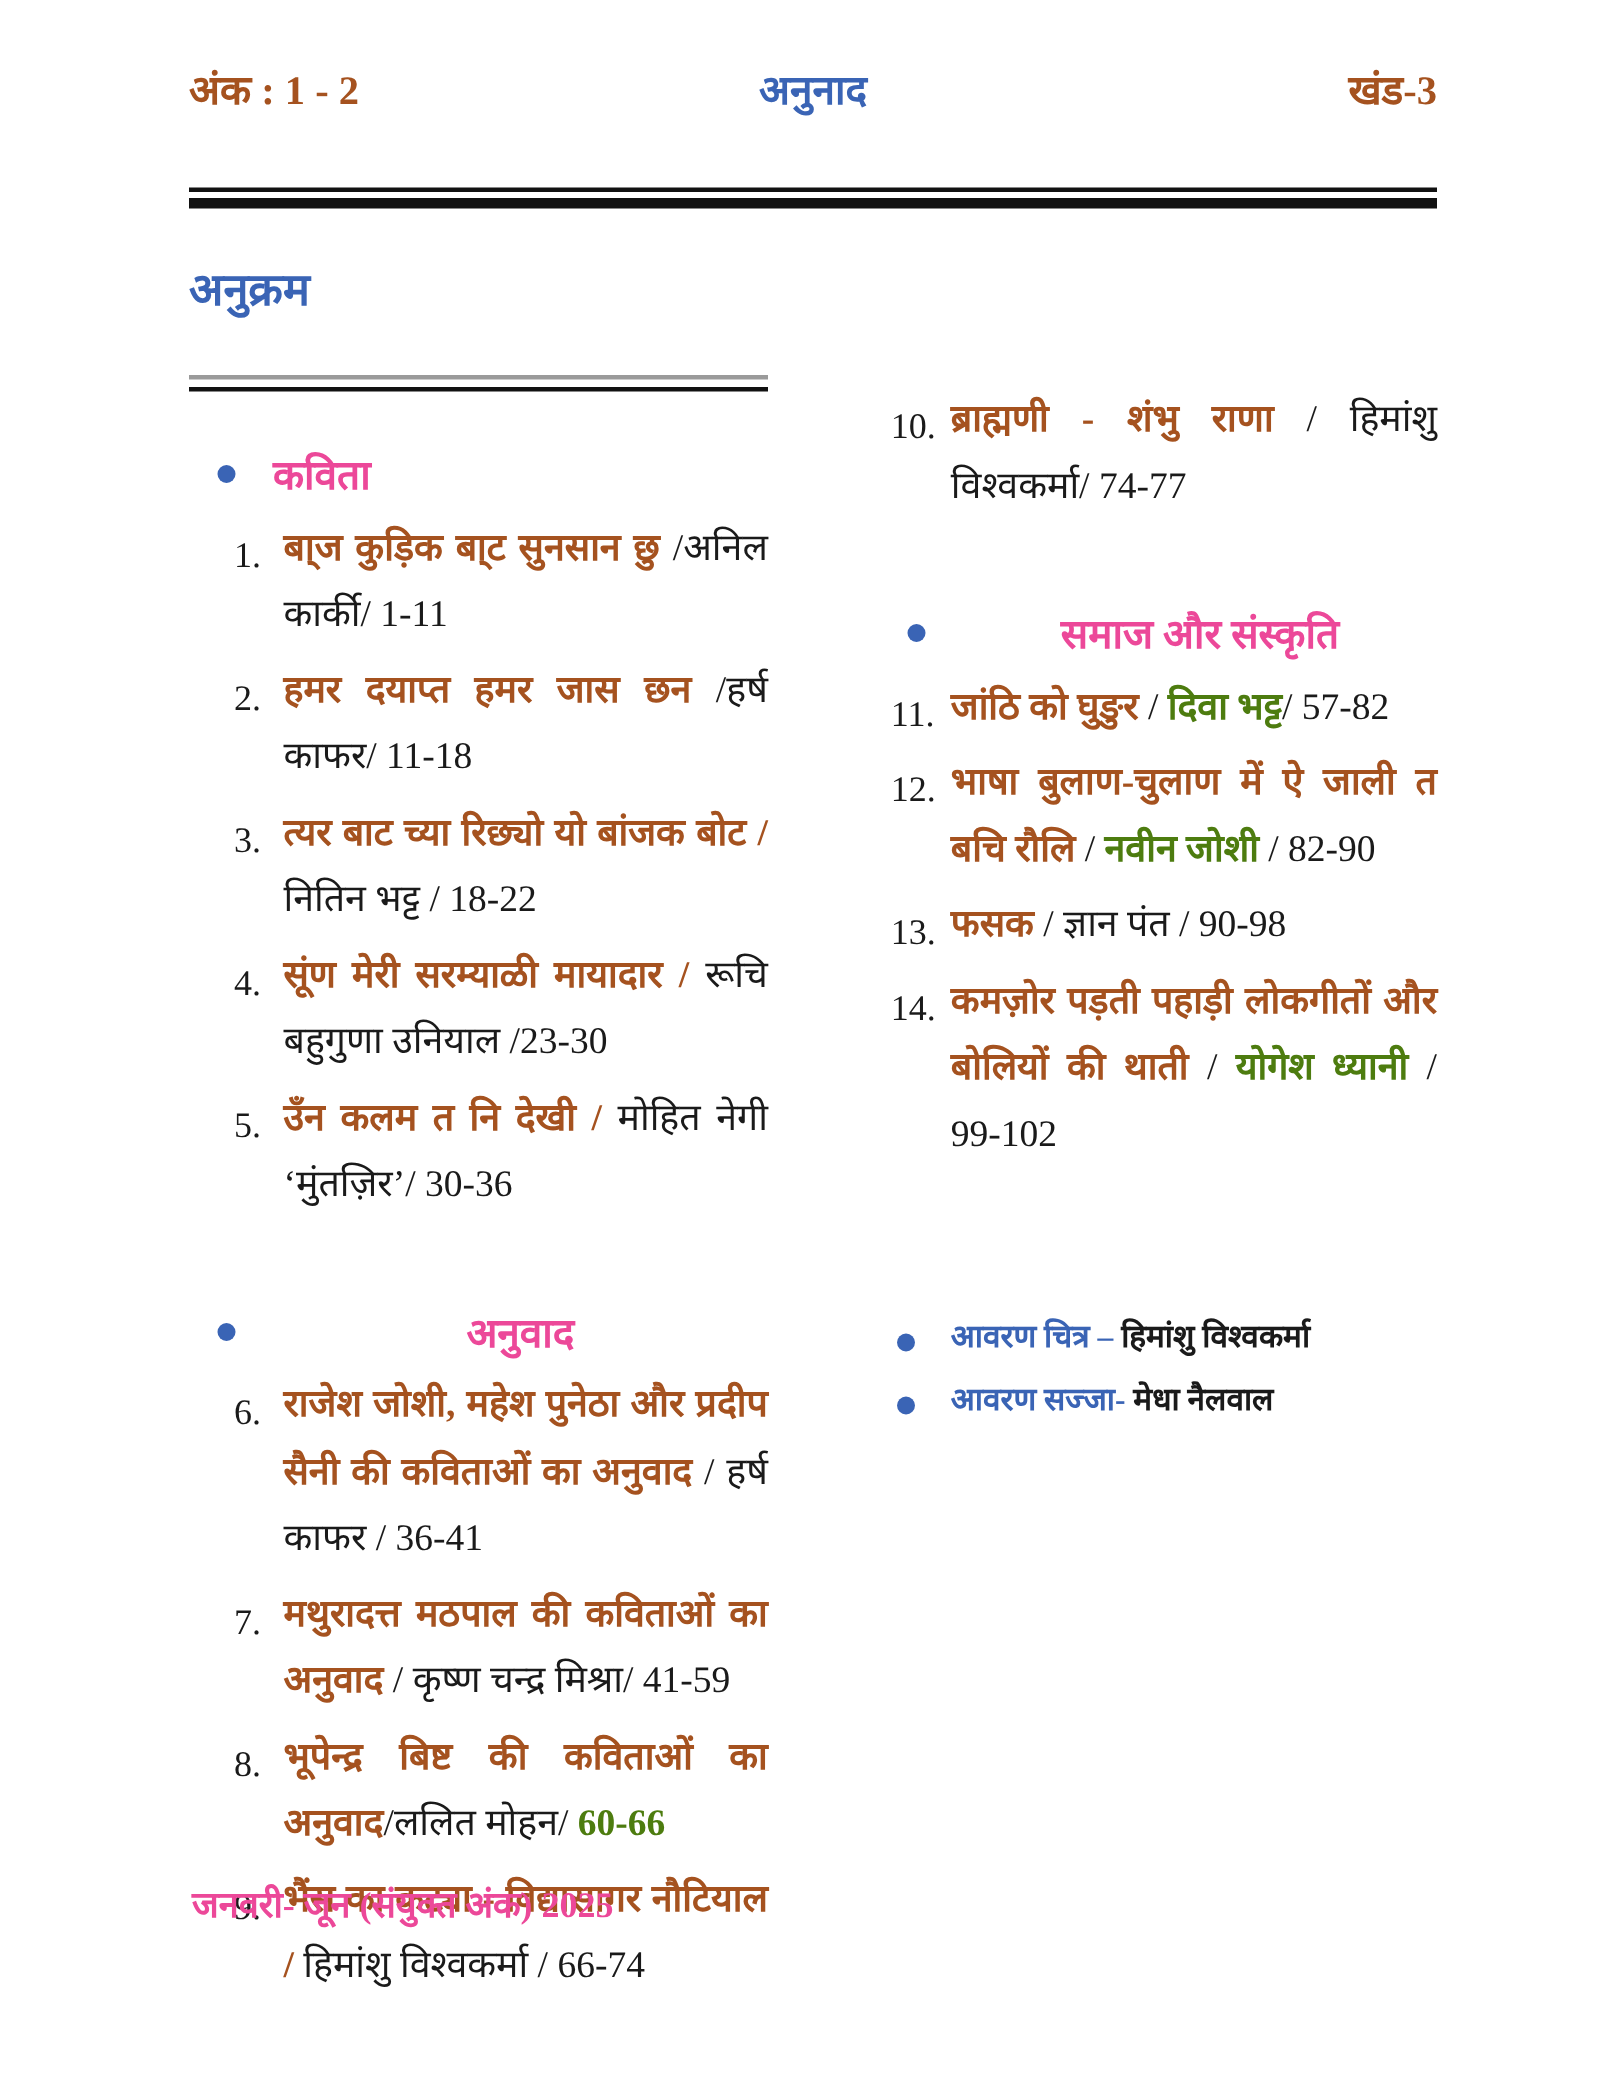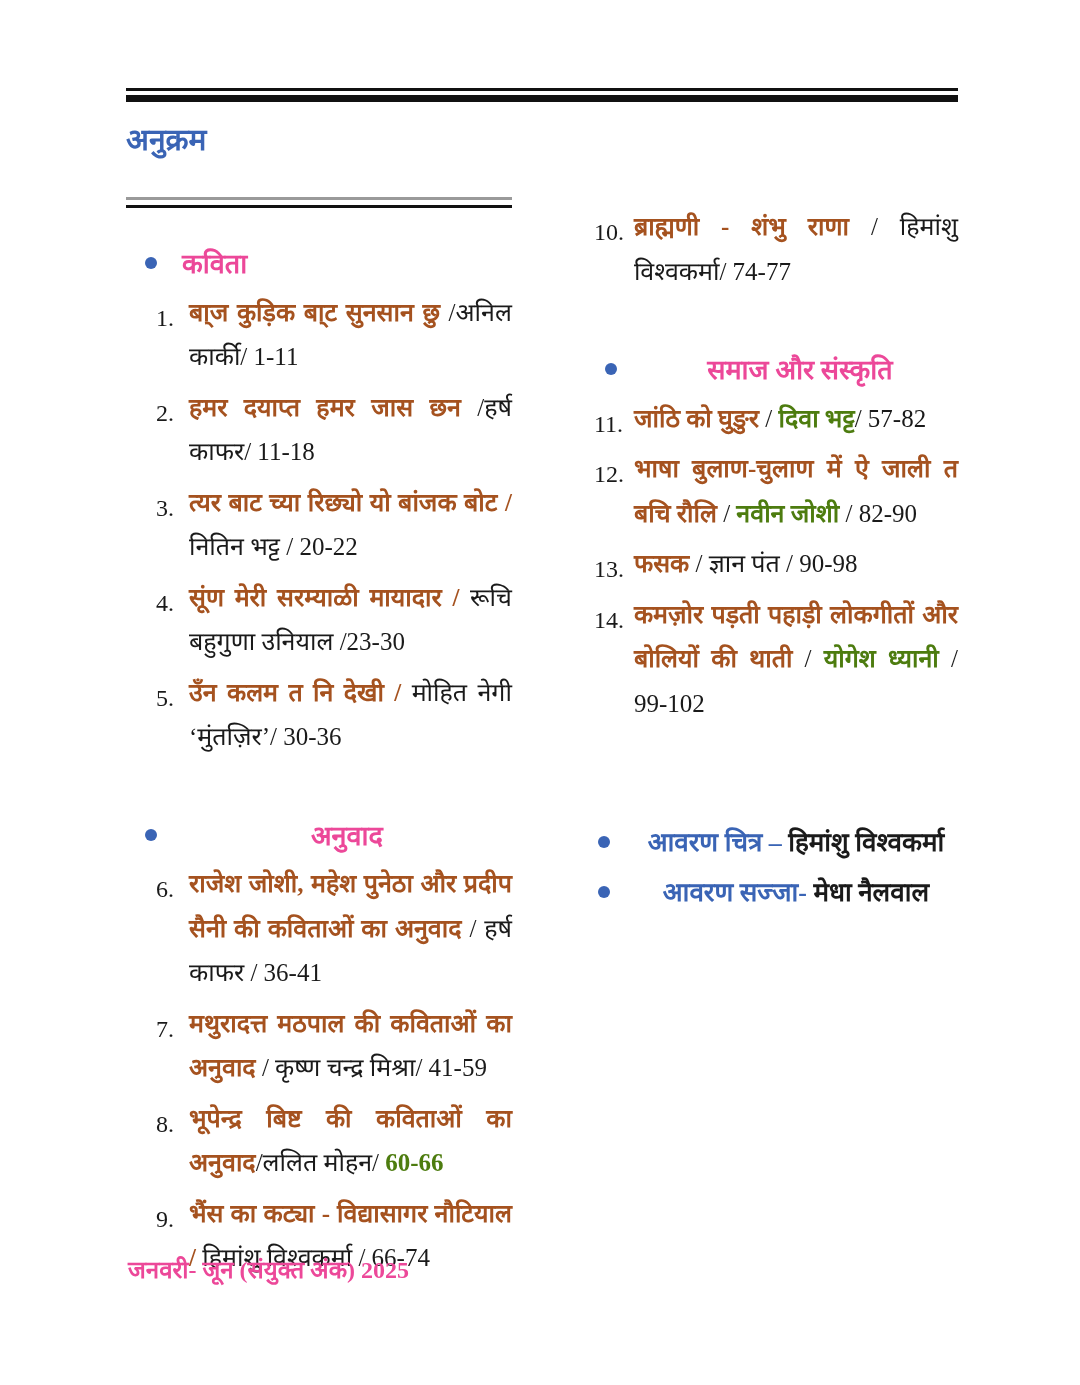--- a/index.html
+++ b/index.html
@@ -26,21 +26,21 @@
   .hdr .h-center{flex:1;text-align:center;color:#3a64b5;}
   .hdr .h-right{flex:1;text-align:right;color:#a5521f;}
   .rule-double{
     margin-top:48px;
     height:4px;
     border-top:3px solid #111;
     border-bottom:7px solid #111;
   }
   
   .toc-title{
-    margin-top:16px;
+    margin-top:32px;
     font-size:30px;font-weight:bold;color:#3a64b5;
   }
   
   .cols{display:flex;margin-top:24px;}
   .col-left{width:392px;}
   .col-right{width:378px;margin-left:74px;}
   .rule-small{
     margin-top:14px;
     height:5px;
     border-top:3px solid #9a9a9a;
@@ -76,60 +76,64 @@
   }
   .col-right .num{left:8px;}
   .body{text-align:justify;}
   .seg-title{font-weight:bold;color:#a5521f;}
   .seg-plain{color:#1a1a1a;}
   .seg-bold{font-weight:bold;color:#4d7c0f;}
   
   .cover{
     position:relative;
     padding-left:48px;
-    font-size:26px;line-height:1.6;
+    font-size:21px;line-height:1.6;
     margin-top:8px;
-    text-align:center;
   }
   .item + .cover{margin-top:96px;}
   .cover .bullet{top:14px;left:12px;}
   .cover-label{font-weight:bold;color:#3a64b5;}
   .cover-value{font-weight:bold;color:#1a1a1a;}
   
   .footer{
     position:absolute;left:128px;top:1252px;
     font-size:24px;font-weight:bold;color:#ec4899;
   }
 </style>
 </head>
 <body>
 
 <div class="page">
 
+  <div class="hdr">
+    <span class="h-left">अंक : 1 - 2</span>
+    <span class="h-center">अनुनाद</span>
+    <span class="h-right">खंड-3</span>
+  </div>
 
   <div class="rule-double"></div>
 
   <div class="toc-title">अनुक्रम</div>
 
   <div class="cols">
     <div class="col-left">
       <div class="rule-small"></div>
       <div id="col-left-body">
           <div class="section-head first-after-rule"><span class="bullet"></span><span>कविता</span></div>
           <div class="item">
             <span class="num">1.</span>
             <div class="body"><span class="seg-title">बा्ज कुड़िक बा्ट सुनसान छु </span><span class="seg-plain">/अनिल कार्की/ 1-11</span></div>
           </div>
           <div class="item">
             <span class="num">2.</span>
             <div class="body"><span class="seg-title">हमर दयाप्त हमर जास छन </span><span class="seg-plain">/हर्ष काफर/ 11-18</span></div>
           </div>
           <div class="item">
             <span class="num">3.</span>
-            <div class="body"><span class="seg-title">त्यर बाट च्या रिछ्यो यो बांजक बोट / </span><span class="seg-plain">नितिन भट्ट / 20-22</span></div>
+            <div class="body"><span class="seg-title">त्यर बाट च्या रिछ्यो यो बांजक बोट / </span><span class="seg-plain">नितिन भट्ट / 18-22</span></div>
           </div>
           <div class="item">
             <span class="num">4.</span>
             <div class="body"><span class="seg-title">सूंण मेरी सरम्याळी मायादार / </span><span class="seg-plain">रूचि बहुगुणा उनियाल /23-30</span></div>
           </div>
           <div class="item">
             <span class="num">5.</span>
             <div class="body"><span class="seg-title">उँन कलम त नि देखी / </span><span class="seg-plain">मोहित नेगी ‘मुंतज़िर’/ 30-36</span></div>
           </div>
           <div class="section-head"><span class="bullet"></span><span>अनुवाद</span></div>

